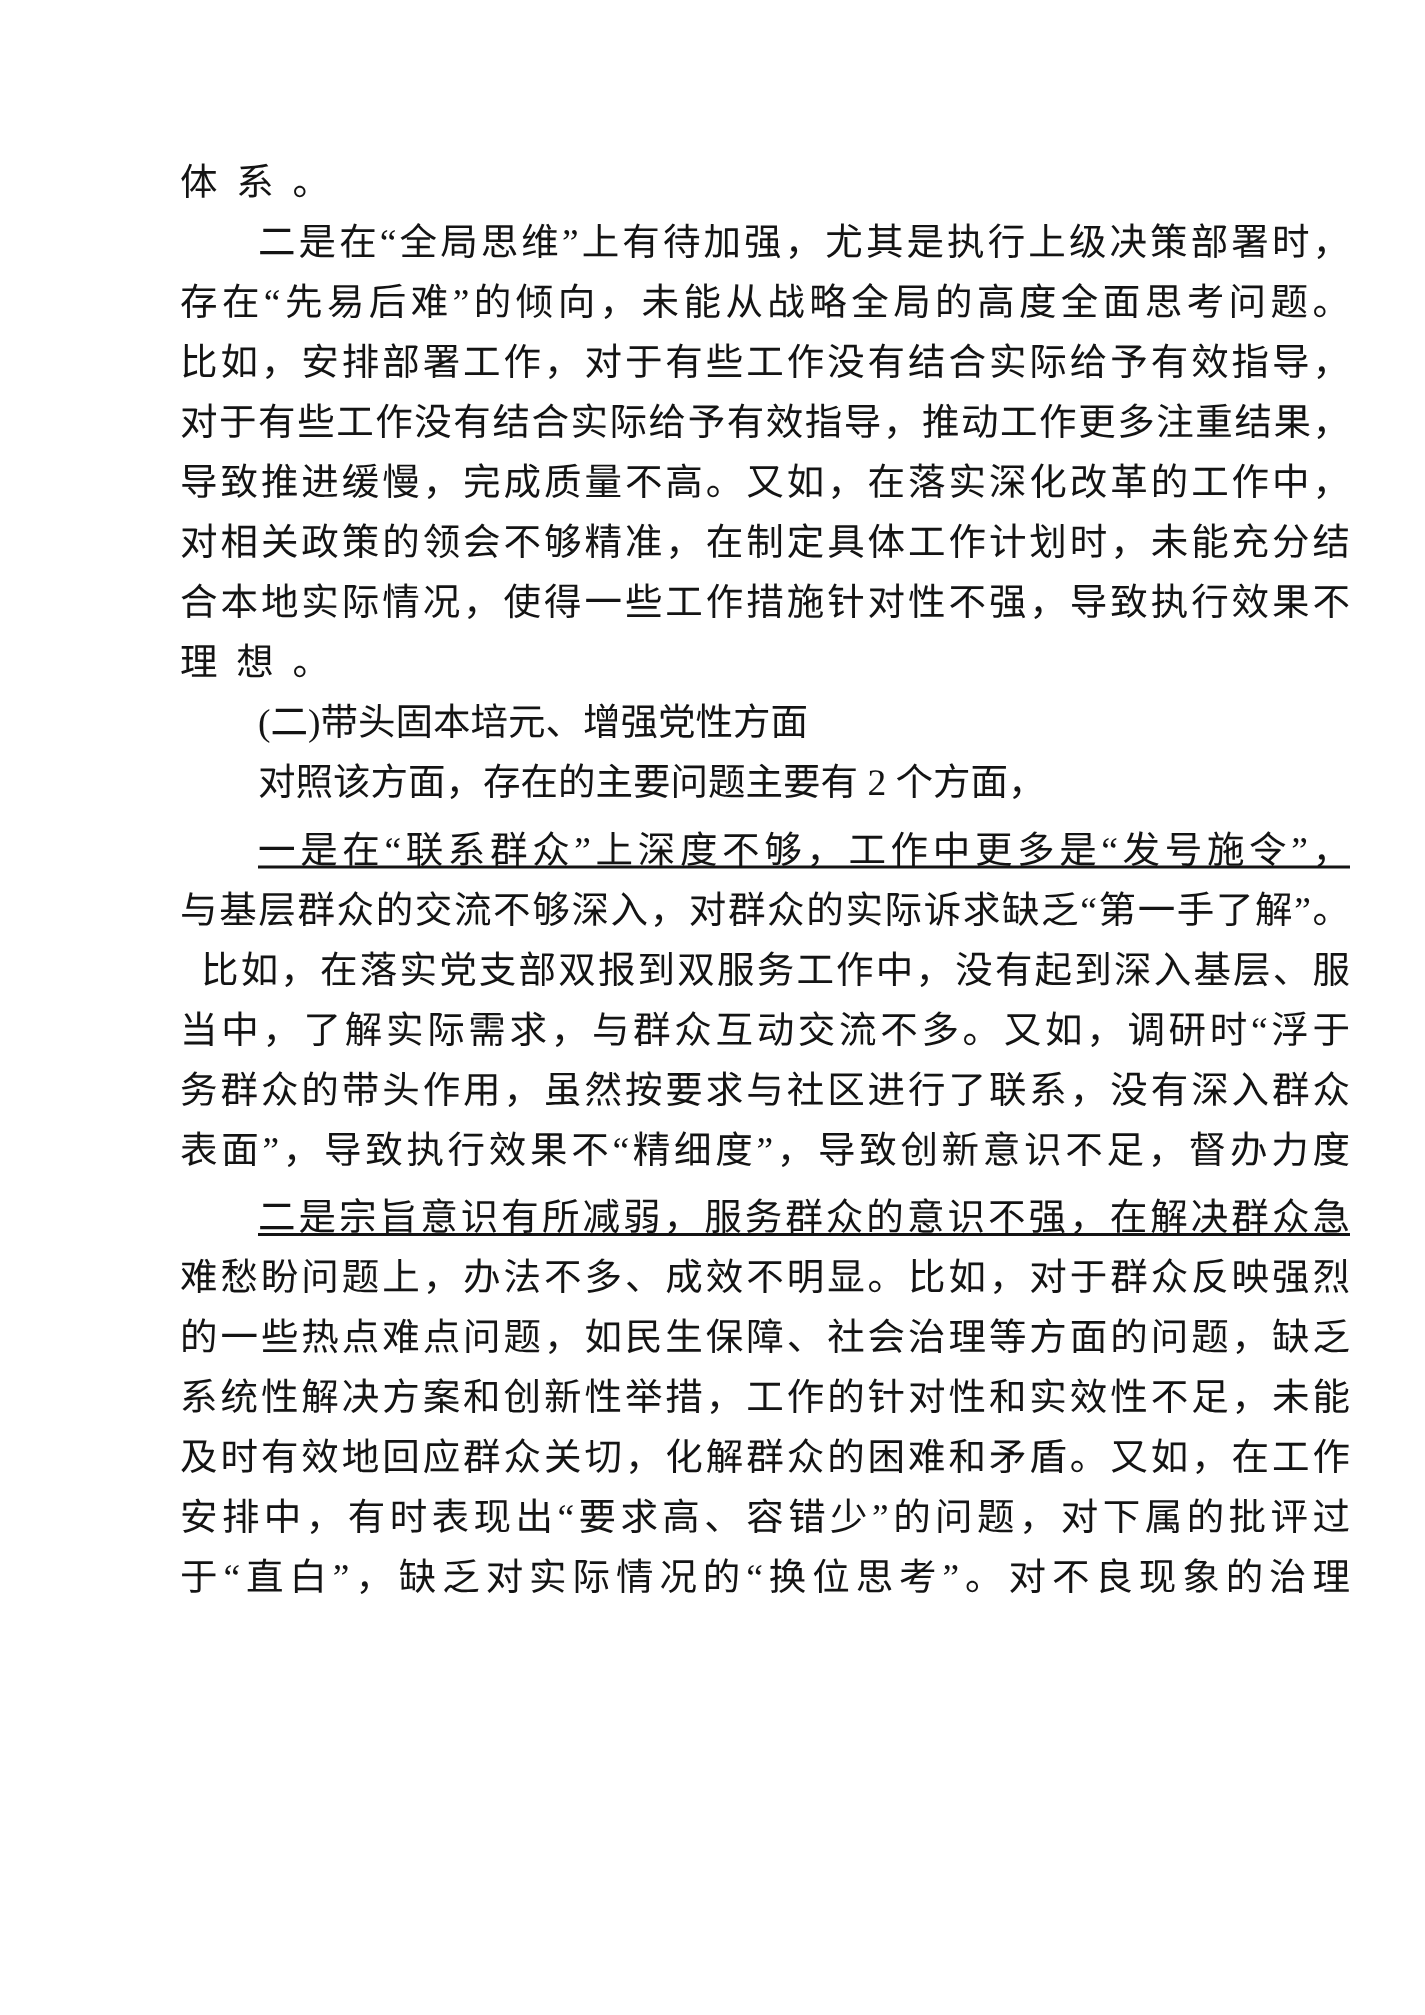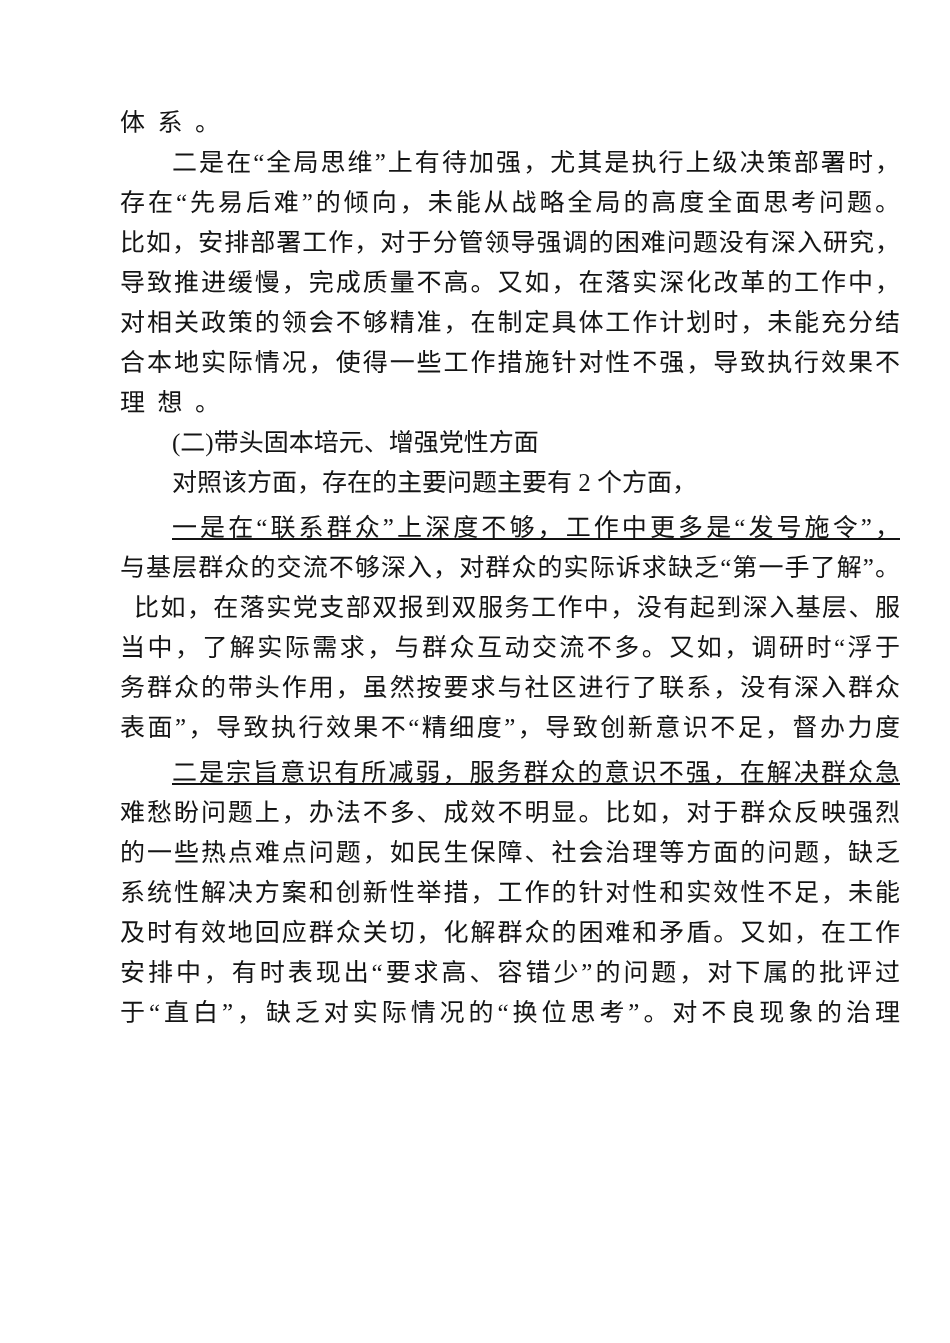--- a/index.html
+++ b/index.html
@@ -44,21 +44,22 @@
   }
 </style>
 </head>
 <body>
 
 <div class="page">
   <div class="content">
       <div class="line">体 系 。</div>
       <div class="line indent justify">二是在“全局思维”上有待加强，尤其是执行上级决策部署时，</div>
       <div class="line justify">存在“先易后难”的倾向，未能从战略全局的高度全面思考问题。</div>
-      <div class="line justify">比如，安排部署工作，对于分管领导强调的困难问题没有深入研究，</div>
+      <div class="line justify">比如，安排部署工作，对于有些工作没有结合实际给予有效指导，</div>
+      <div class="line justify">对于有些工作没有结合实际给予有效指导，推动工作更多注重结果，</div>
       <div class="line justify">导致推进缓慢，完成质量不高。又如，在落实深化改革的工作中，</div>
       <div class="line justify">对相关政策的领会不够精准，在制定具体工作计划时，未能充分结</div>
       <div class="line justify">合本地实际情况，使得一些工作措施针对性不强，导致执行效果不</div>
       <div class="line">理 想 。</div>
       <div class="line indent">(二)带头固本培元、增强党性方面</div>
       <div class="line indent">对照该方面，存在的主要问题主要有 2 个方面，</div>
       <div class="line indent justify gap">一是在“联系群众”上深度不够，工作中更多是“发号施令”，</div>
       <div class="line justify">与基层群众的交流不够深入，对群众的实际诉求缺乏“第一手了解”。</div>
       <div class="line justify"> 比如，在落实党支部双报到双服务工作中，没有起到深入基层、服</div>
       <div class="line justify">当中，了解实际需求，与群众互动交流不多。又如，调研时“浮于</div>

